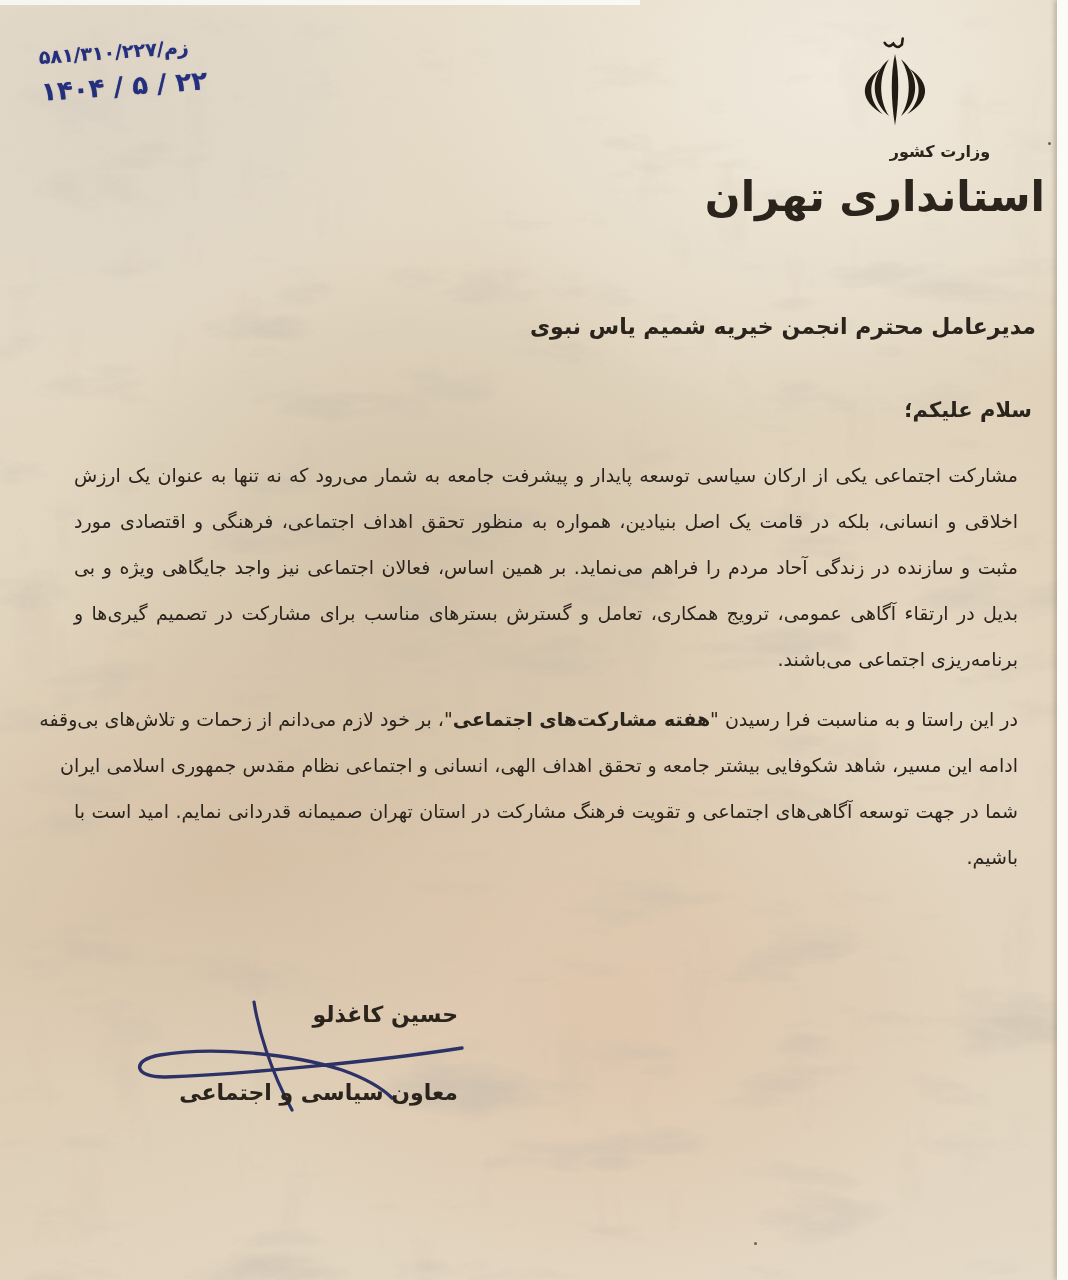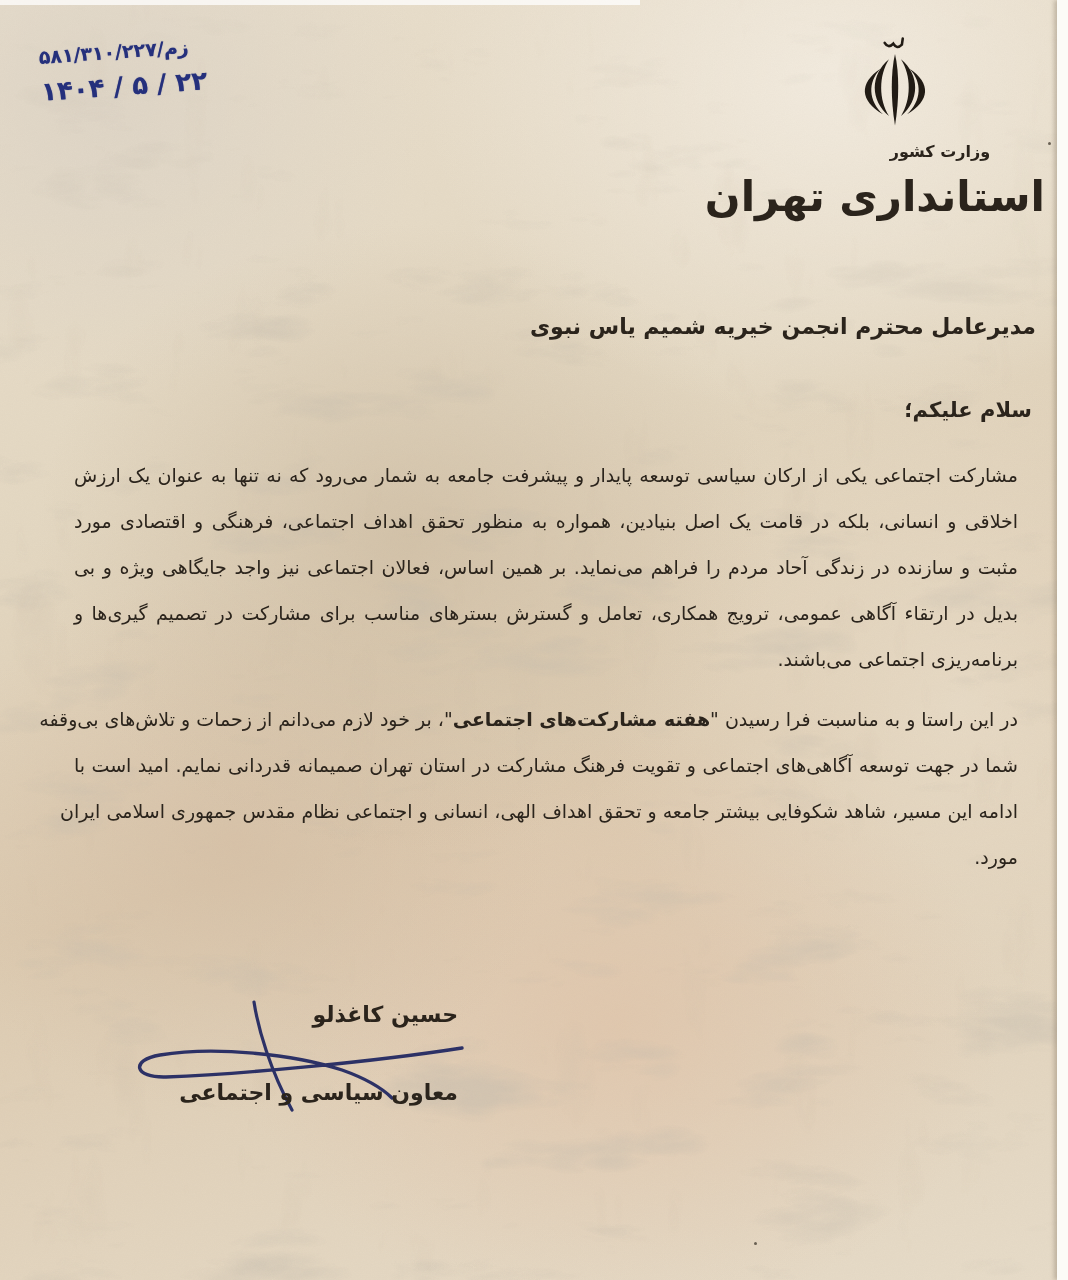--- a/index.html
+++ b/index.html
@@ -129,23 +129,23 @@
   <div class="salutation">سلام علیکم؛</div>
 
   <div class="body-text">
     <div class="line">مشارکت اجتماعی یکی از ارکان سیاسی توسعه پایدار و پیشرفت جامعه به شمار می‌رود که نه تنها به عنوان یک ارزش</div>
     <div class="line">اخلاقی و انسانی، بلکه در قامت یک اصل بنیادین، همواره به منظور تحقق اهداف اجتماعی، فرهنگی و اقتصادی مورد</div>
     <div class="line">مثبت و سازنده در زندگی آحاد مردم را فراهم می‌نماید. بر همین اساس، فعالان اجتماعی نیز واجد جایگاهی ویژه و بی</div>
     <div class="line">بدیل در ارتقاء آگاهی عمومی، ترویج همکاری، تعامل و گسترش بسترهای مناسب برای مشارکت در تصمیم گیری‌ها و</div>
     <div class="line last">برنامه‌ریزی اجتماعی می‌باشند.</div>
 
     <div class="line p2-start"><span>در این راستا و به مناسبت فرا رسیدن "</span><span class="bold">هفته مشارکت‌های اجتماعی</span><span>"، بر خود لازم می‌دانم از زحمات و تلاش‌های بی‌وقفه</span></div>
+    <div class="line">ادامه این مسیر، شاهد شکوفایی بیشتر جامعه و تحقق اهداف الهی، انسانی و اجتماعی نظام مقدس جمهوری اسلامی ایران</div>
     <div class="line">شما در جهت توسعه آگاهی‌های اجتماعی و تقویت فرهنگ مشارکت در استان تهران صمیمانه قدردانی نمایم. امید است با</div>
-    <div class="line">ادامه این مسیر، شاهد شکوفایی بیشتر جامعه و تحقق اهداف الهی، انسانی و اجتماعی نظام مقدس جمهوری اسلامی ایران</div>
-    <div class="line last">مورد.</div>
+    <div class="line last">باشیم.</div>
   </div>
 
   <div class="sig-name">حسین کاغذلو</div>
   <svg class="sig-scribble" viewBox="0 0 350 122" aria-hidden="true">
     <g fill="none" stroke="#2c3166" stroke-linecap="round">
       <path stroke-width="3.2" d="M132,4 C136,30 148,72 170,112"></path>
       <path stroke-width="3.4" d="M340,50 C250,64 120,76 44,79 C12,80 8,62 38,57 C92,48 172,56 220,72 C248,82 262,92 270,100"></path>
     </g>
   </svg>
   <div class="sig-title">معاون سیاسی و اجتماعی</div>

